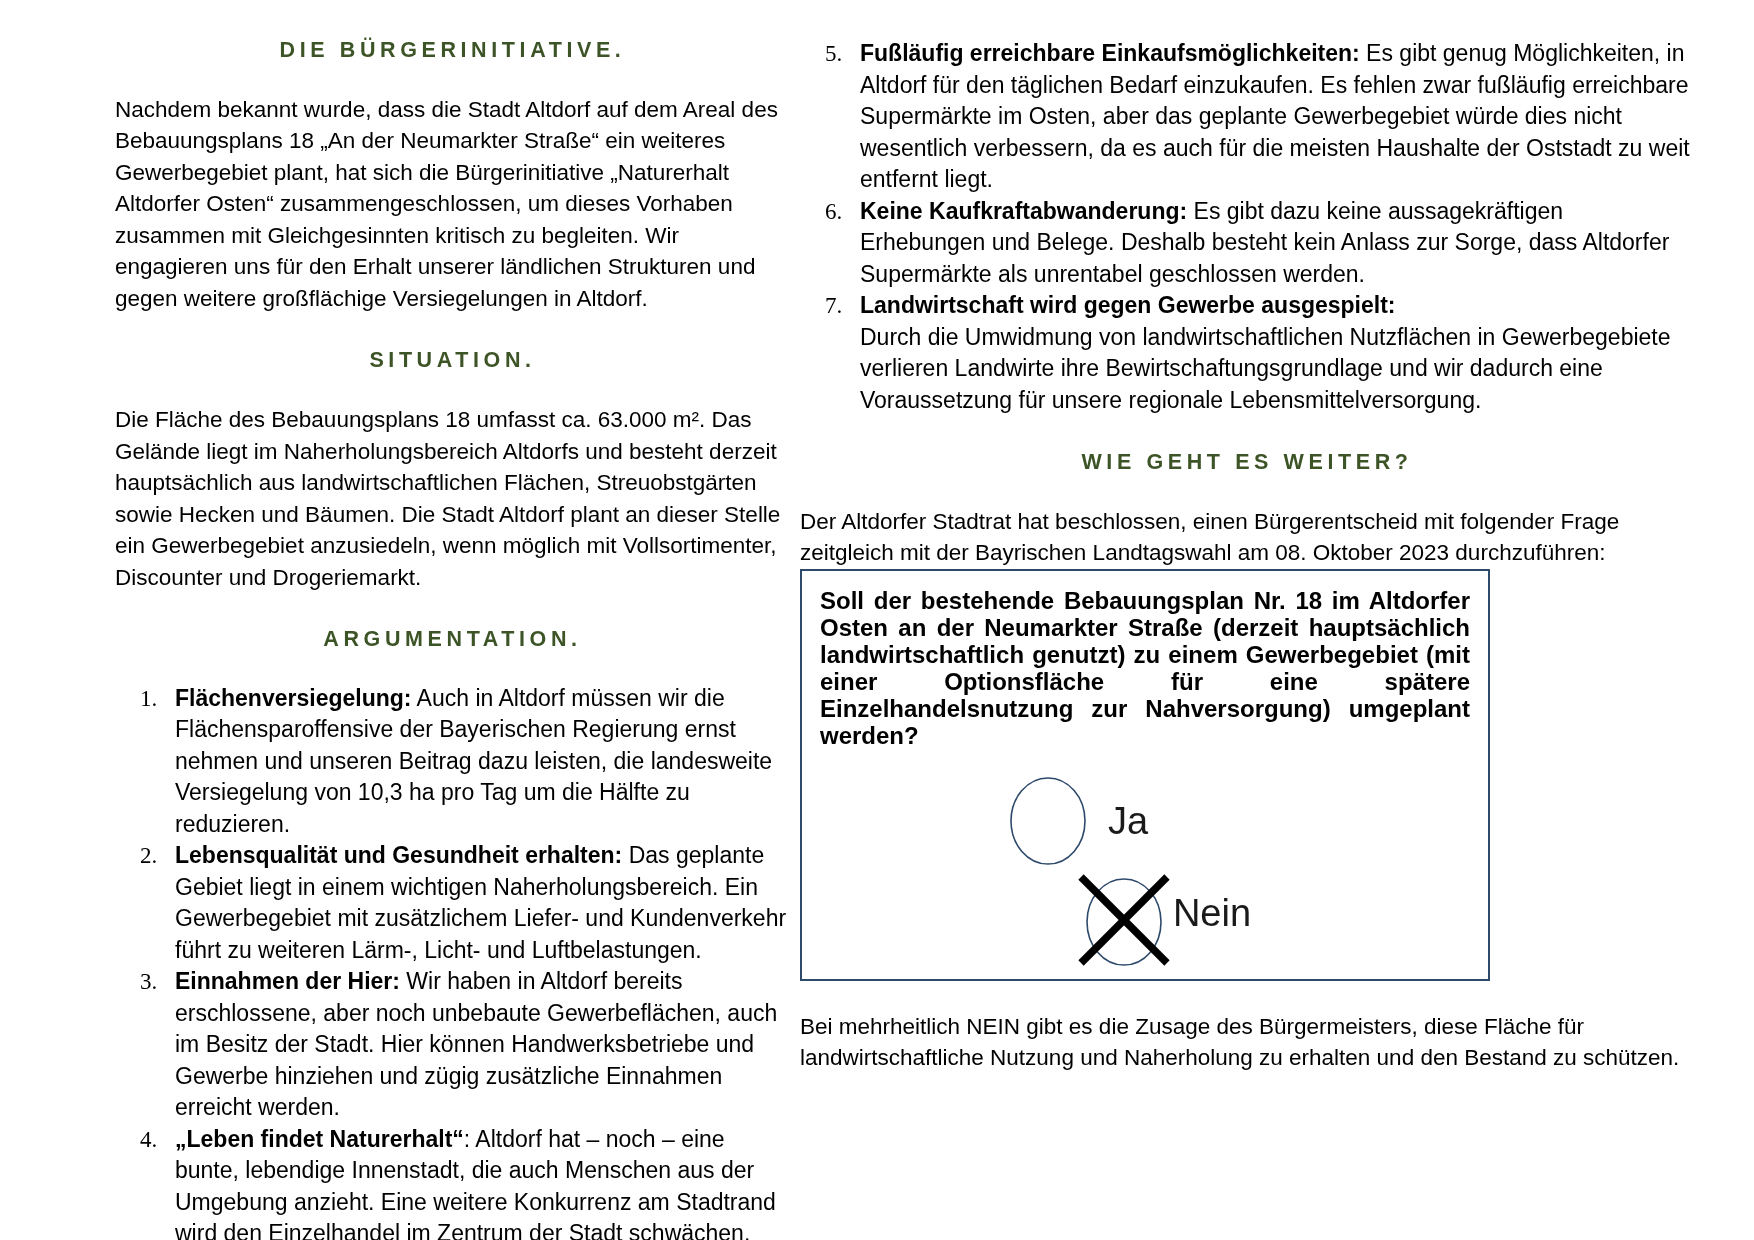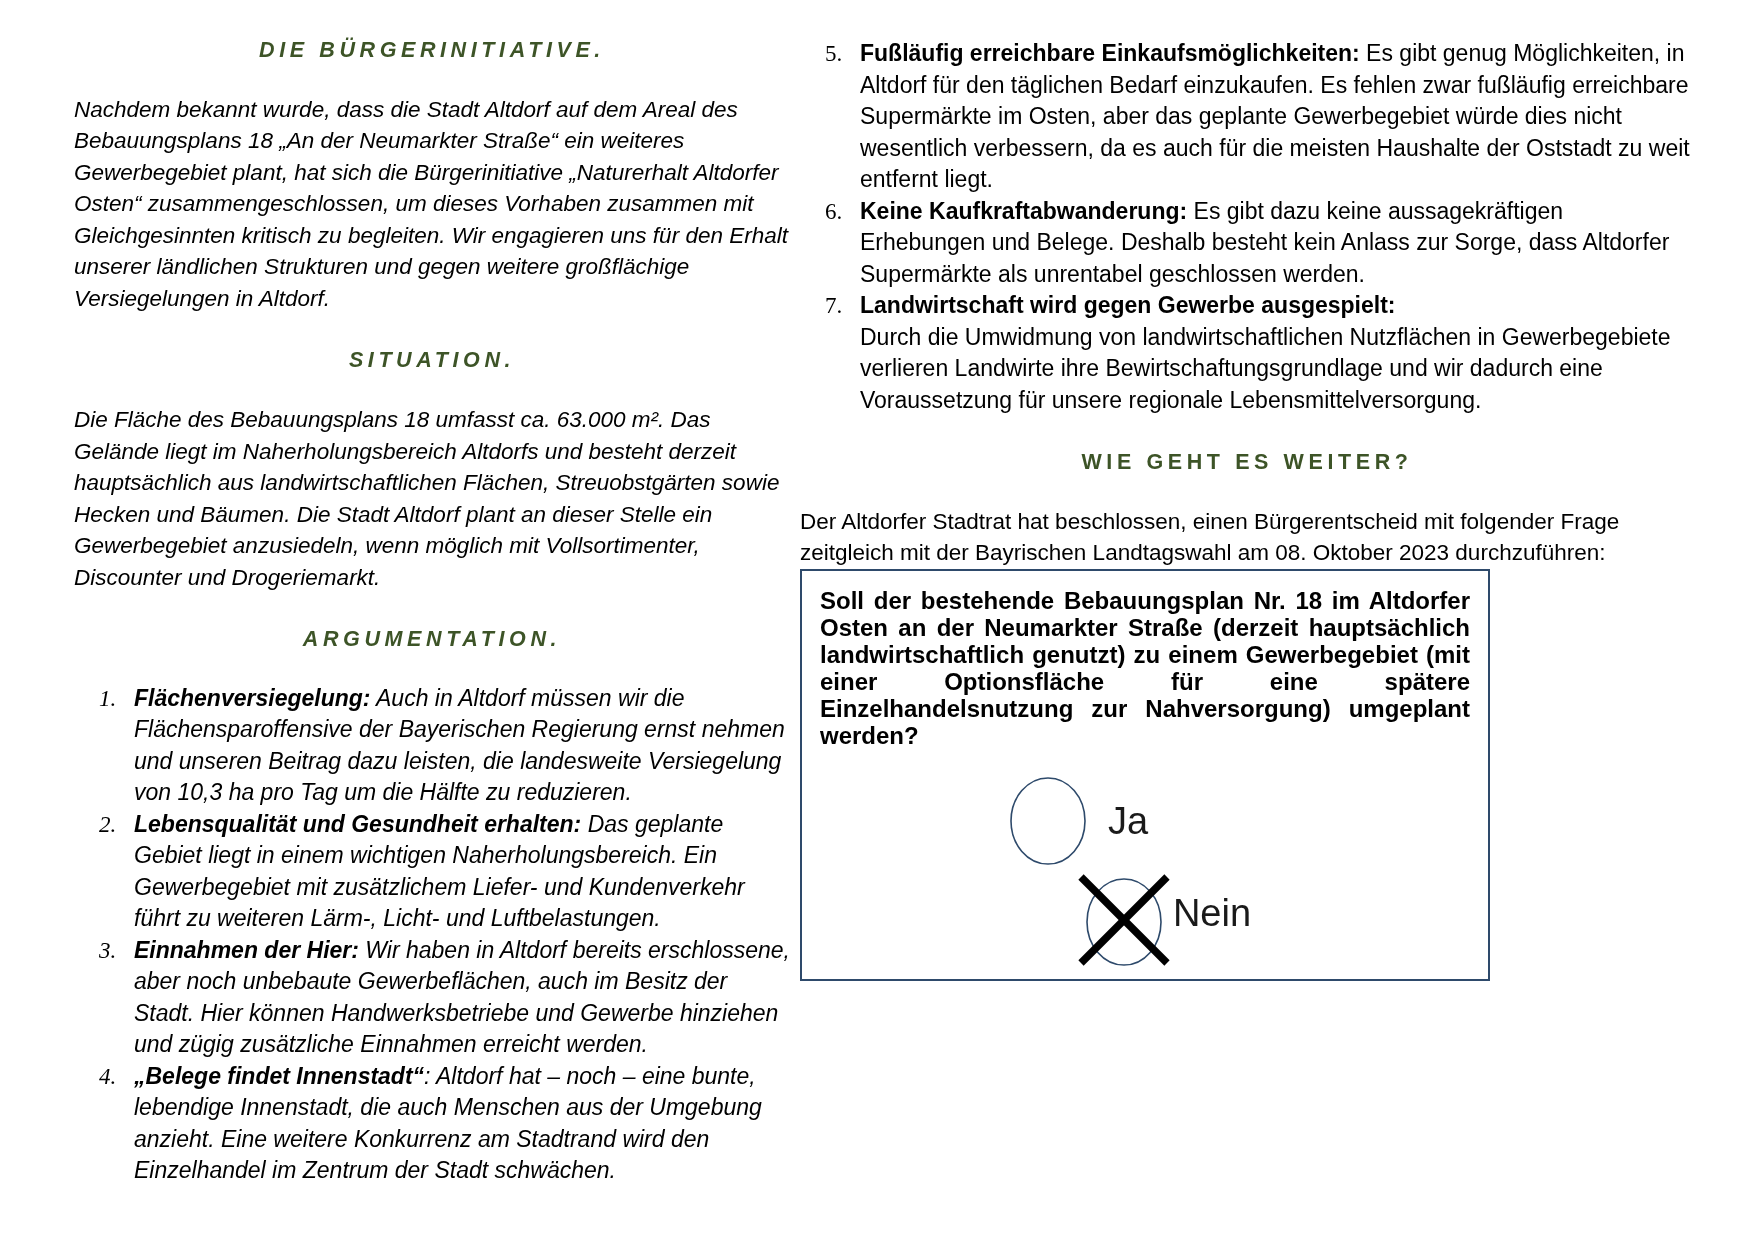--- a/index.html
+++ b/index.html
@@ -27,22 +27,21 @@
     top: 0;
     left: 0;
     width: 1754px;
     height: 1240px;
   }
   .col {
     box-sizing: border-box;
   }
   .col-left {
     width: 800px;
-    padding: 38px 10px 0 74px;
-    font-style: italic;
+    padding: 38px 10px 0 115px;
   }
   .col-right {
     width: 954px;
     padding: 38px 60px 0 0px;
   }
 
   
   h2.section-heading {
     font-size: 21.5px;
     font-weight: bold;
@@ -191,21 +190,21 @@
             <b>Lebensqualität und Gesundheit erhalten:</b><span> Das geplante Gebiet liegt in einem wichtigen Naherholungsbereich. Ein Gewerbegebiet mit zusätzlichem Liefer- und Kundenverkehr führt zu weiteren Lärm-, Licht- und Luftbelastungen.</span>
           </span>
         </li>
         <li>
           <span class="li-body">
             <b>Einnahmen der Hier:</b><span> Wir haben in Altdorf bereits erschlossene, aber noch unbebaute Gewerbeflächen, auch im Besitz der Stadt. Hier können Handwerksbetriebe und Gewerbe hinziehen und zügig zusätzliche Einnahmen erreicht werden.</span>
           </span>
         </li>
         <li>
           <span class="li-body">
-            <b>„Belege findet Innenstadt“</b><span>: Altdorf hat – noch – eine bunte, lebendige Innenstadt, die auch Menschen aus der Umgebung anzieht. Eine weitere Konkurrenz am Stadtrand wird den Einzelhandel im Zentrum der Stadt schwächen.</span>
+            <b>„Leben findet Naturerhalt“</b><span>: Altdorf hat – noch – eine bunte, lebendige Innenstadt, die auch Menschen aus der Umgebung anzieht. Eine weitere Konkurrenz am Stadtrand wird den Einzelhandel im Zentrum der Stadt schwächen.</span>
           </span>
         </li>
       </ol>
     </div>
 
     <div class="col col-right">
 
       <ol class="arg-list" start="5">
         <li>
           <span class="li-body">
@@ -261,16 +260,17 @@
             </span>
             <span class="opt-label">Nein</span>
           </div>
 
         </div>
       </div>
 
 
       <div class="sp-after-heading"></div>
 
+      <p class="body-text">Bei mehrheitlich NEIN gibt es die Zusage des Bürgermeisters, diese Fläche für landwirtschaftliche Nutzung und Naherholung zu erhalten und den Bestand zu schützen.</p>
 
     </div>
   </div>
 </div>
 
 </body></html>

